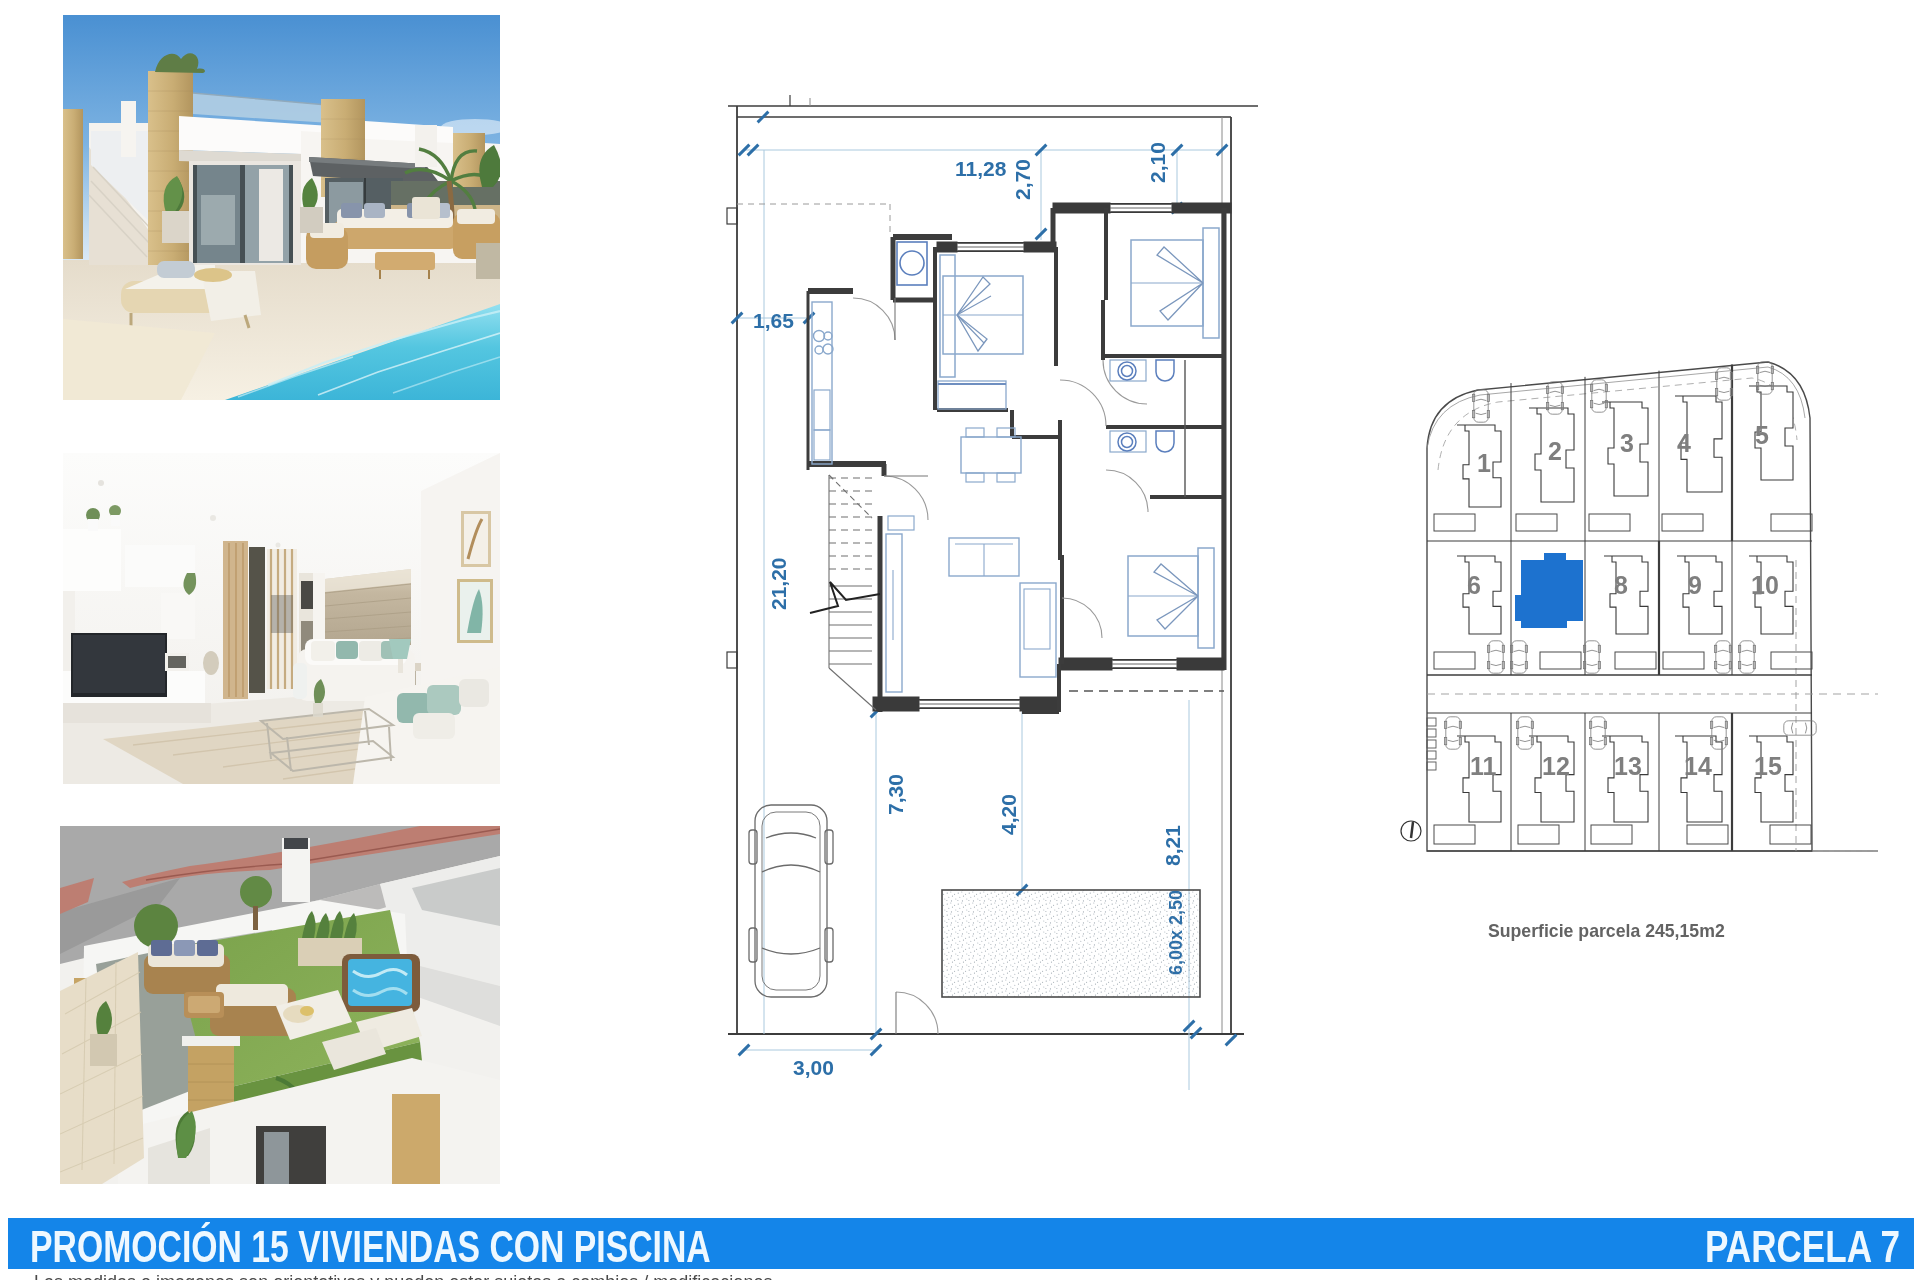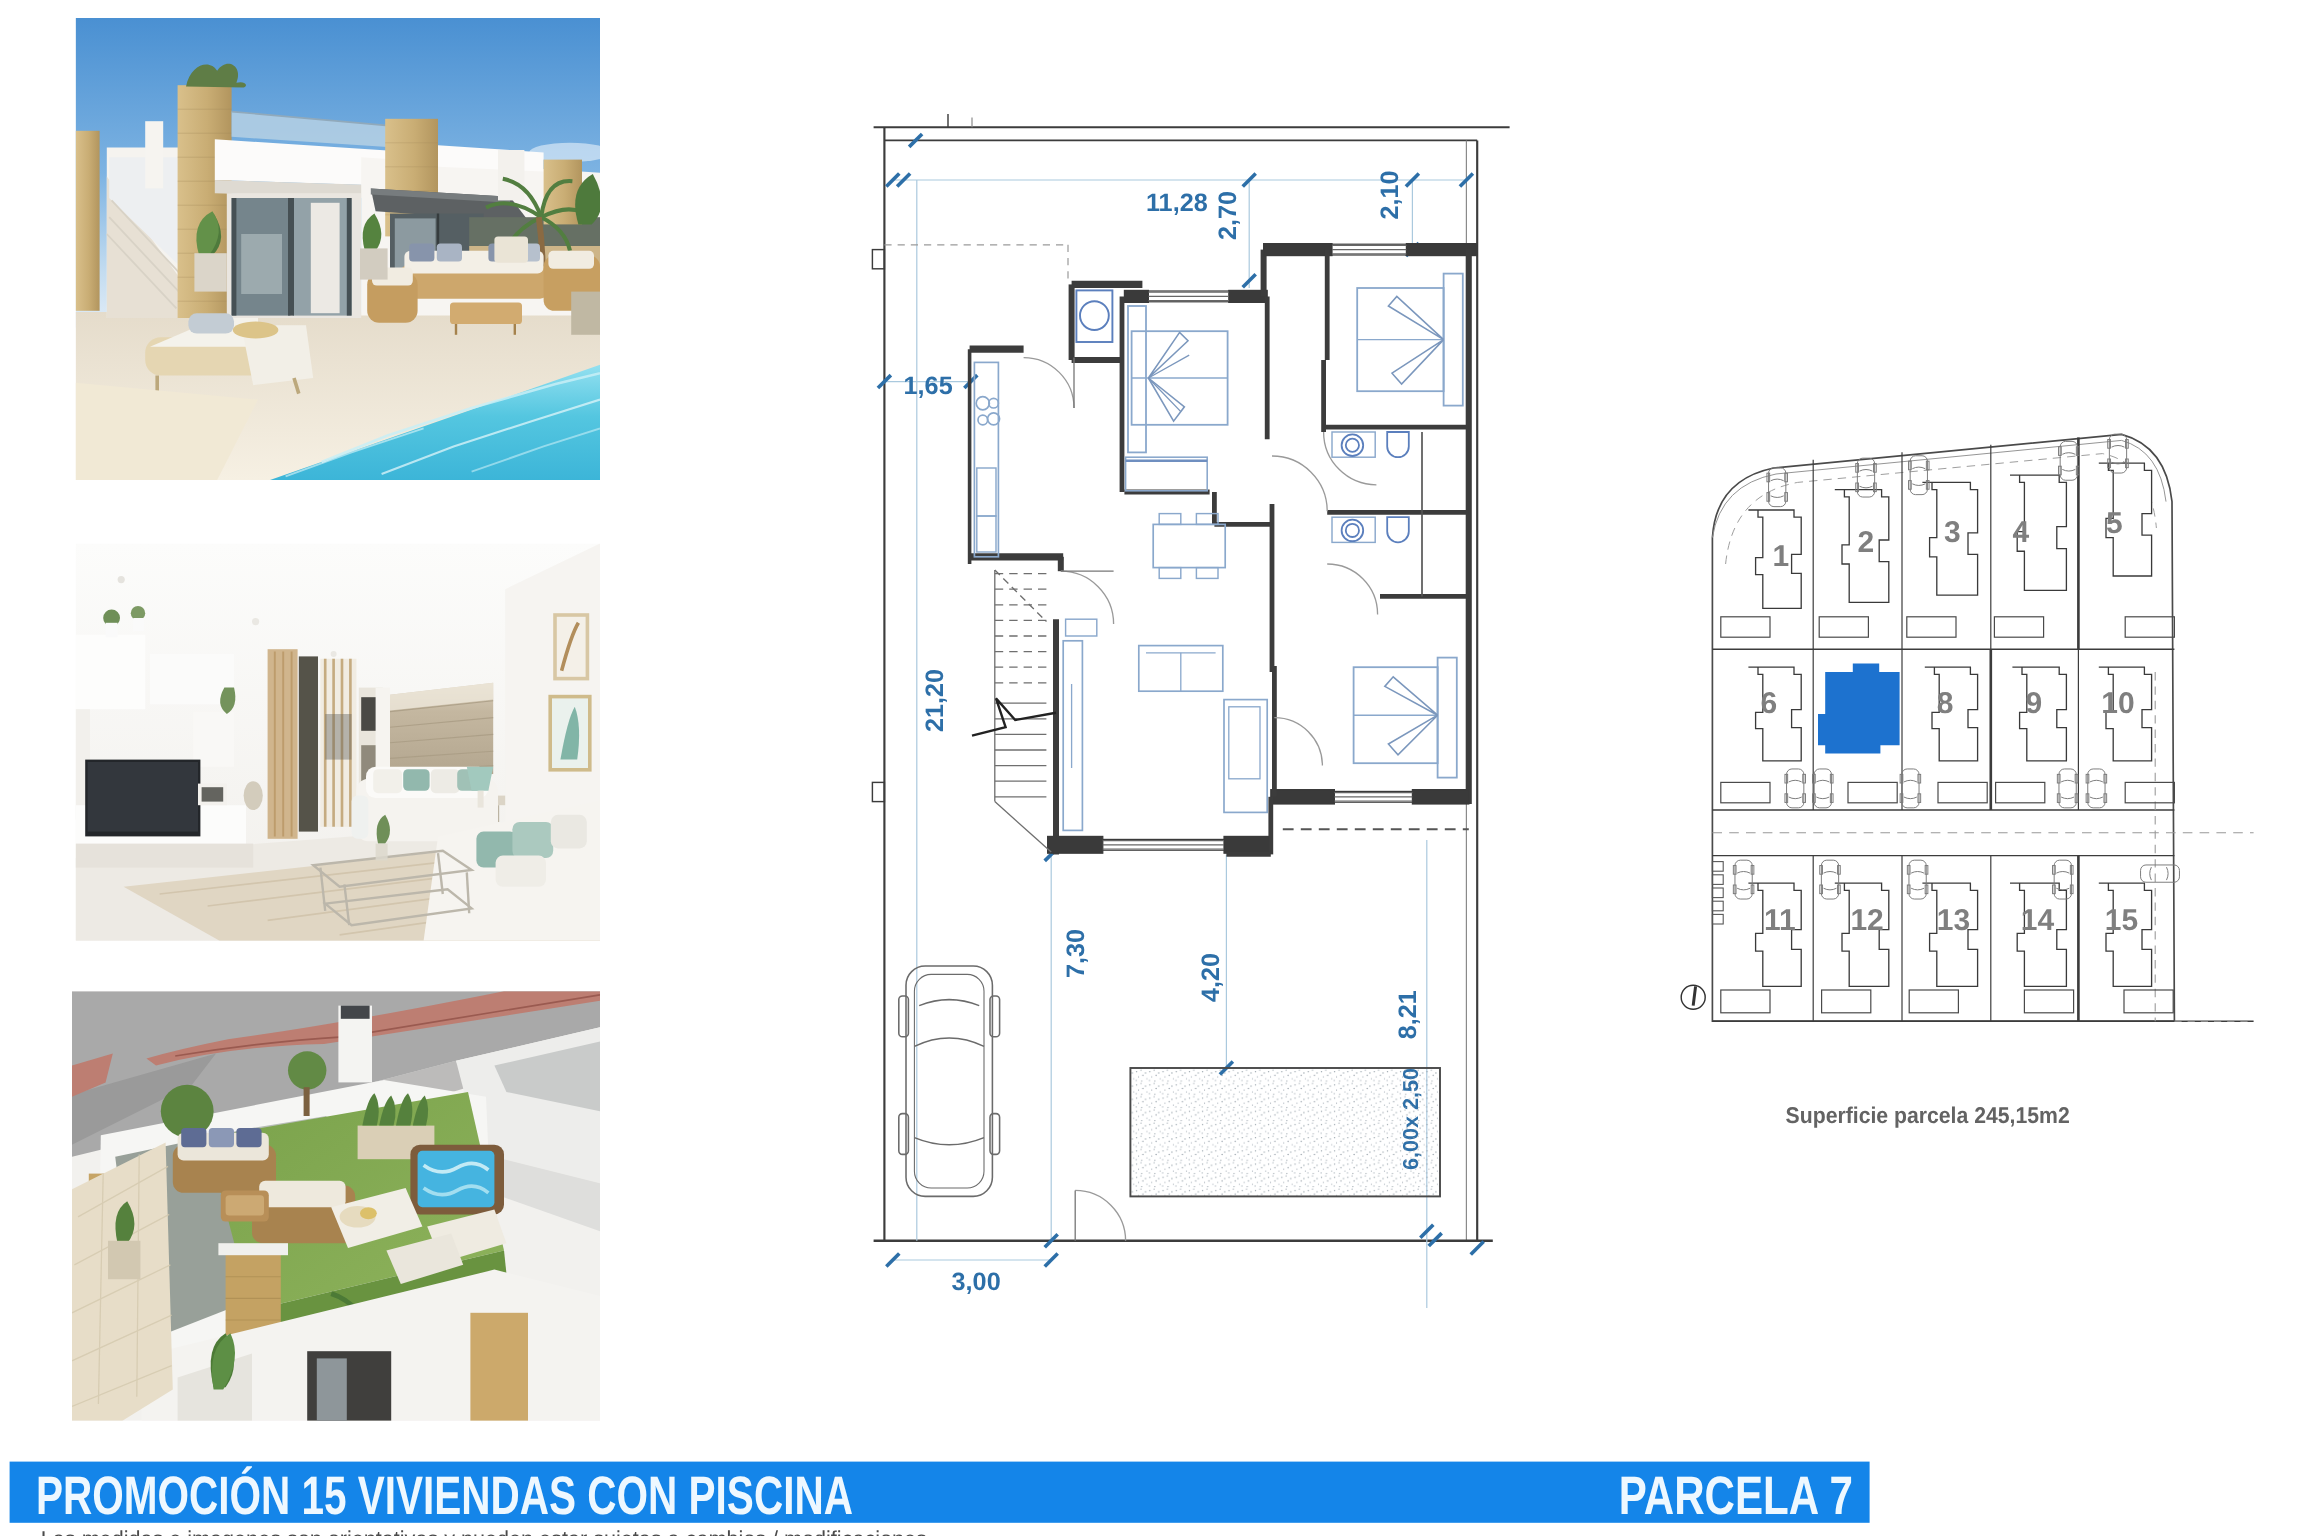--- a/index.html
+++ b/index.html
@@ -1,17 +1,17 @@
 <!DOCTYPE html>
 <html lang="es"><head><meta charset="utf-8">
 <style>
 html,body{margin:0;padding:0;background:#ffffff;width:1920px;height:1280px;overflow:hidden;
  font-family:"Liberation Sans",sans-serif;}
 .abs{position:absolute;}
-#banner{position:absolute;left:8px;top:1218px;width:1550px;height:51px;background:#1485e9;text-decoration:underline;}
+#banner{position:absolute;left:8px;top:1218px;width:1906px;height:51px;background:#1485e9;text-decoration:underline;}
 #banner .t1{position:absolute;left:22px;top:3px;color:#eef8ff;font-weight:bold;font-size:45px;
  transform:scaleX(0.75);transform-origin:0 0;white-space:nowrap;}
 #banner .t2{position:absolute;right:14px;top:3px;color:#eef8ff;font-weight:bold;font-size:45px;
  transform:scaleX(0.78);transform-origin:100% 0;white-space:nowrap;}
 #disc{position:absolute;left:34px;top:1272px;color:#4a4a4a;font-size:18px;white-space:nowrap;transform:scaleX(1.0);transform-origin:0 0;}
 #suplabel{position:absolute;left:1488px;top:920px;color:#636363;font-weight:bold;font-size:19px;
  transform:scaleX(0.93);transform-origin:0 0;white-space:nowrap;}
 </style></head>
 <body>
 

